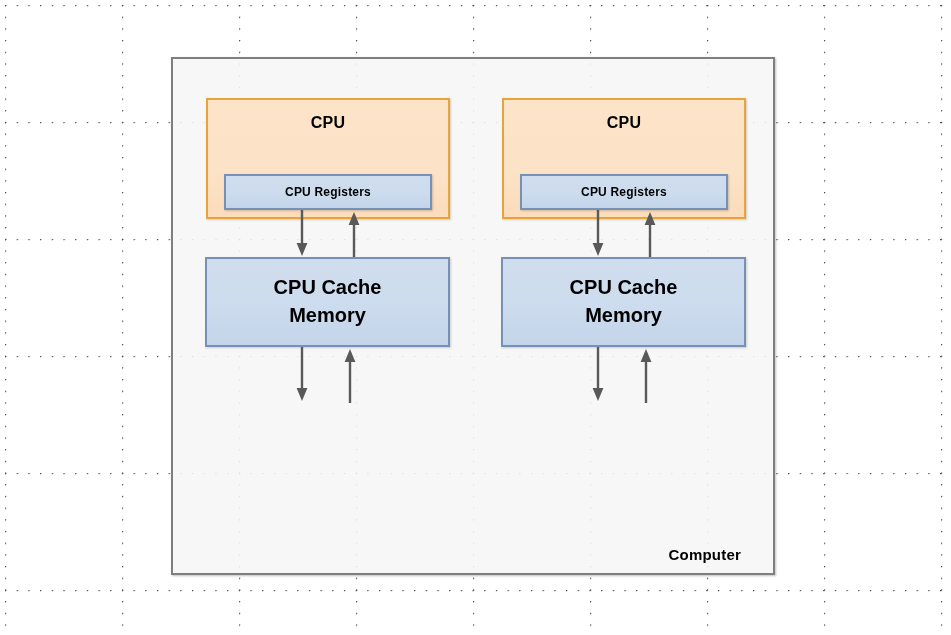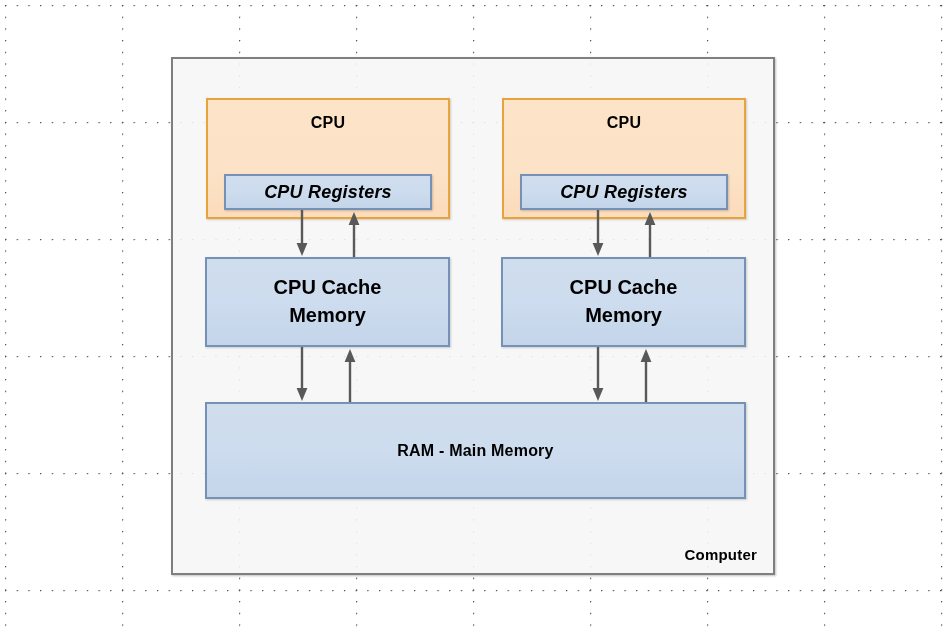--- a/index.html
+++ b/index.html
@@ -34,21 +34,21 @@
     top: 57px;
     width: 604px;
     height: 518px;
     background-color: rgba(246,246,246,0.88);
     border: 2px solid #7f7f7f;
     box-sizing: border-box;
     box-shadow: 1px 1px 2px rgba(0,0,0,0.25);
   }
   .computer-label {
     position: absolute;
-    right: 16px;
+    right: 32px;
     bottom: 10px;
     font-size: 15px;
     font-weight: bold;
     color: #000000;
     letter-spacing: 0.2px;
   }
 
   
   .box {
     position: absolute;
@@ -71,23 +71,22 @@
     margin-top: 14px;
     font-size: 16px;
     letter-spacing: 0.3px;
   }
   .blue-box {
     background: linear-gradient(to bottom, #cfdded 0%, #cddcee 50%, #c4d5ea 100%);
     border: 2px solid #7591b6;
     box-shadow: 1px 1px 2px rgba(0,0,0,0.18);
   }
   .registers-box {
-    font-size: 18px;
+    font-size: 12px;
     letter-spacing: 0.2px;
-    font-style: italic;
   }
   .cache-box {
     font-size: 20px;
     line-height: 1.38;
   }
   .ram-box {
     font-size: 16px;
     letter-spacing: 0.2px;
   }
 
@@ -177,20 +176,17 @@
         <polygon points="7,54 1.6,41 12.4,41" fill="#595959"></polygon>
       </svg>
     </div>
     <div class="arrow" style="left:466px; top:288px;">
       <svg width="14" height="56" viewBox="0 0 14 56">
         <line x1="7" y1="56" x2="7" y2="12" stroke="#595959" stroke-width="2.4"></line>
         <polygon points="7,2 1.6,15 12.4,15" fill="#595959"></polygon>
       </svg>
     </div>
 
-    <div class="box blue-box ram-box" style="left:32px; top:343px; width:541px; height:97px;">
-      <span>RAM - Main Memory</span>
-    </div>
 
     <div class="computer-label">Computer</div>
   </div>
 
 </div>
 
 </body></html>

